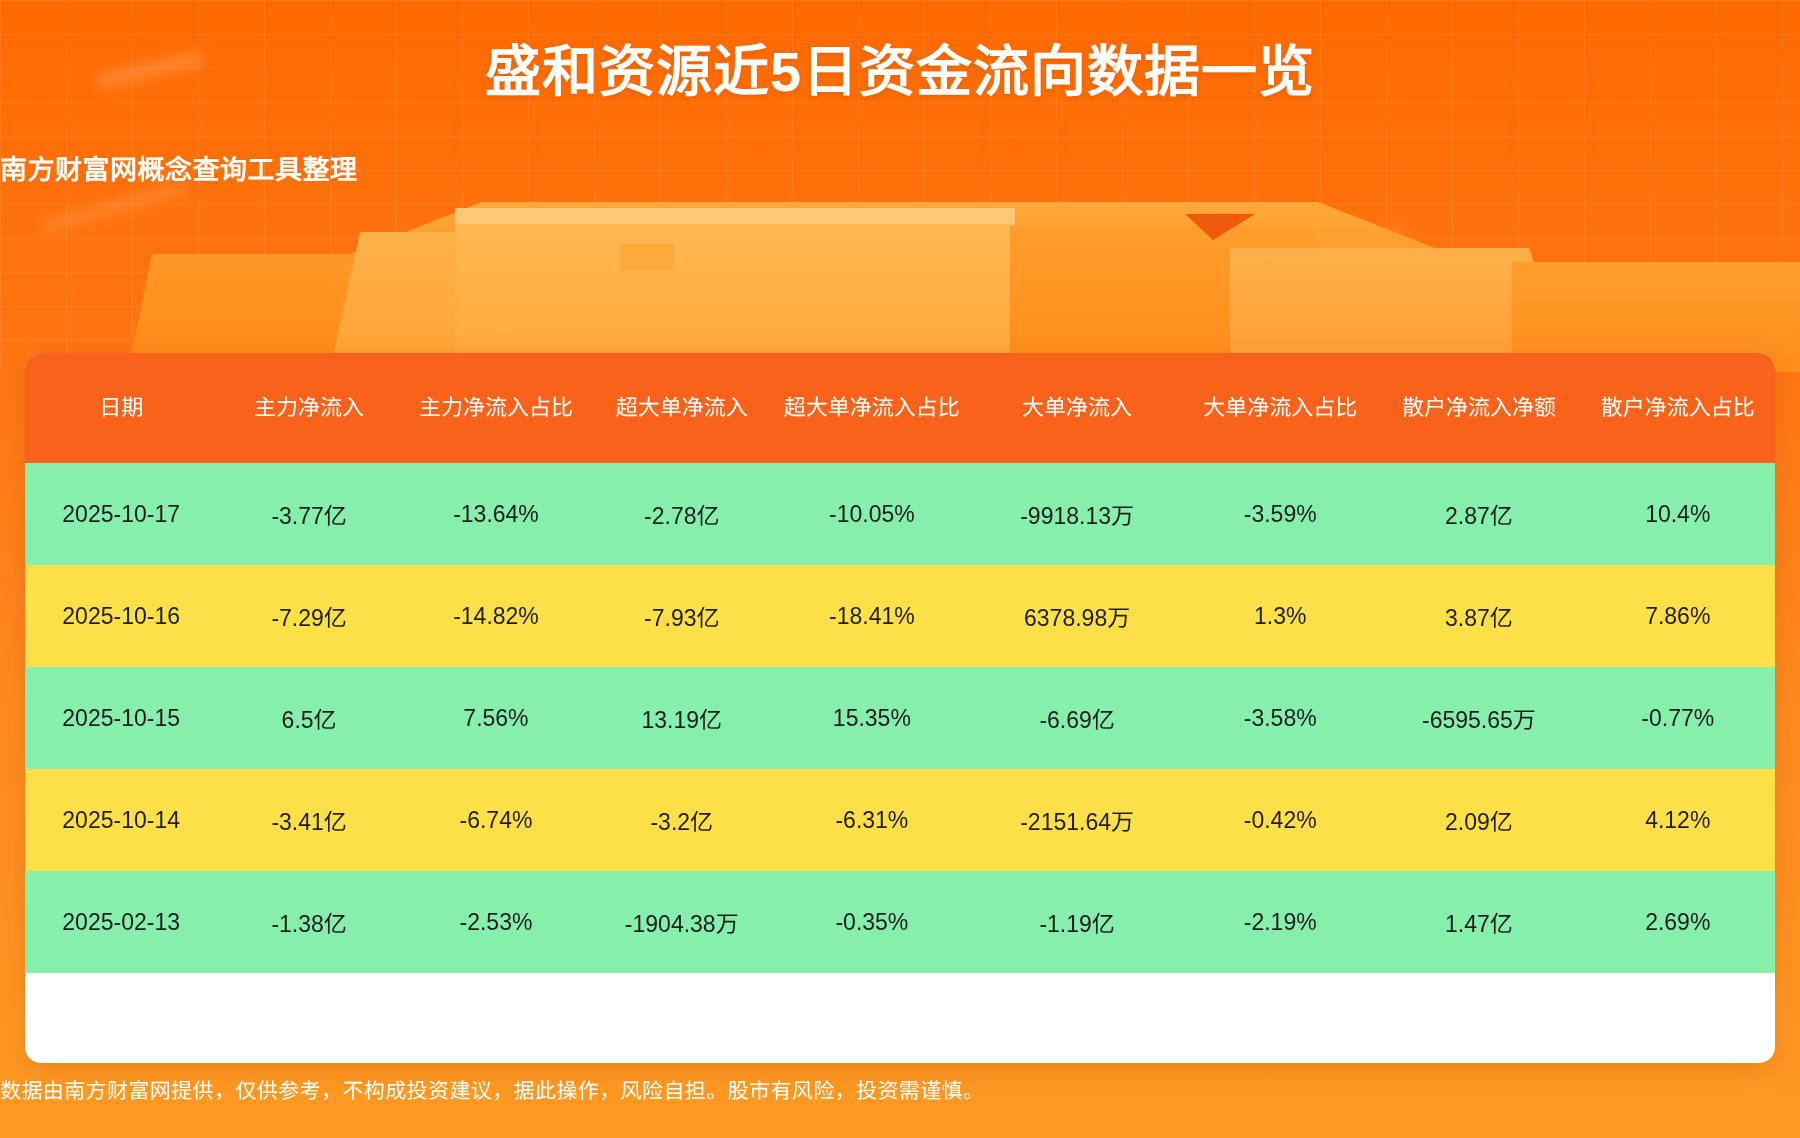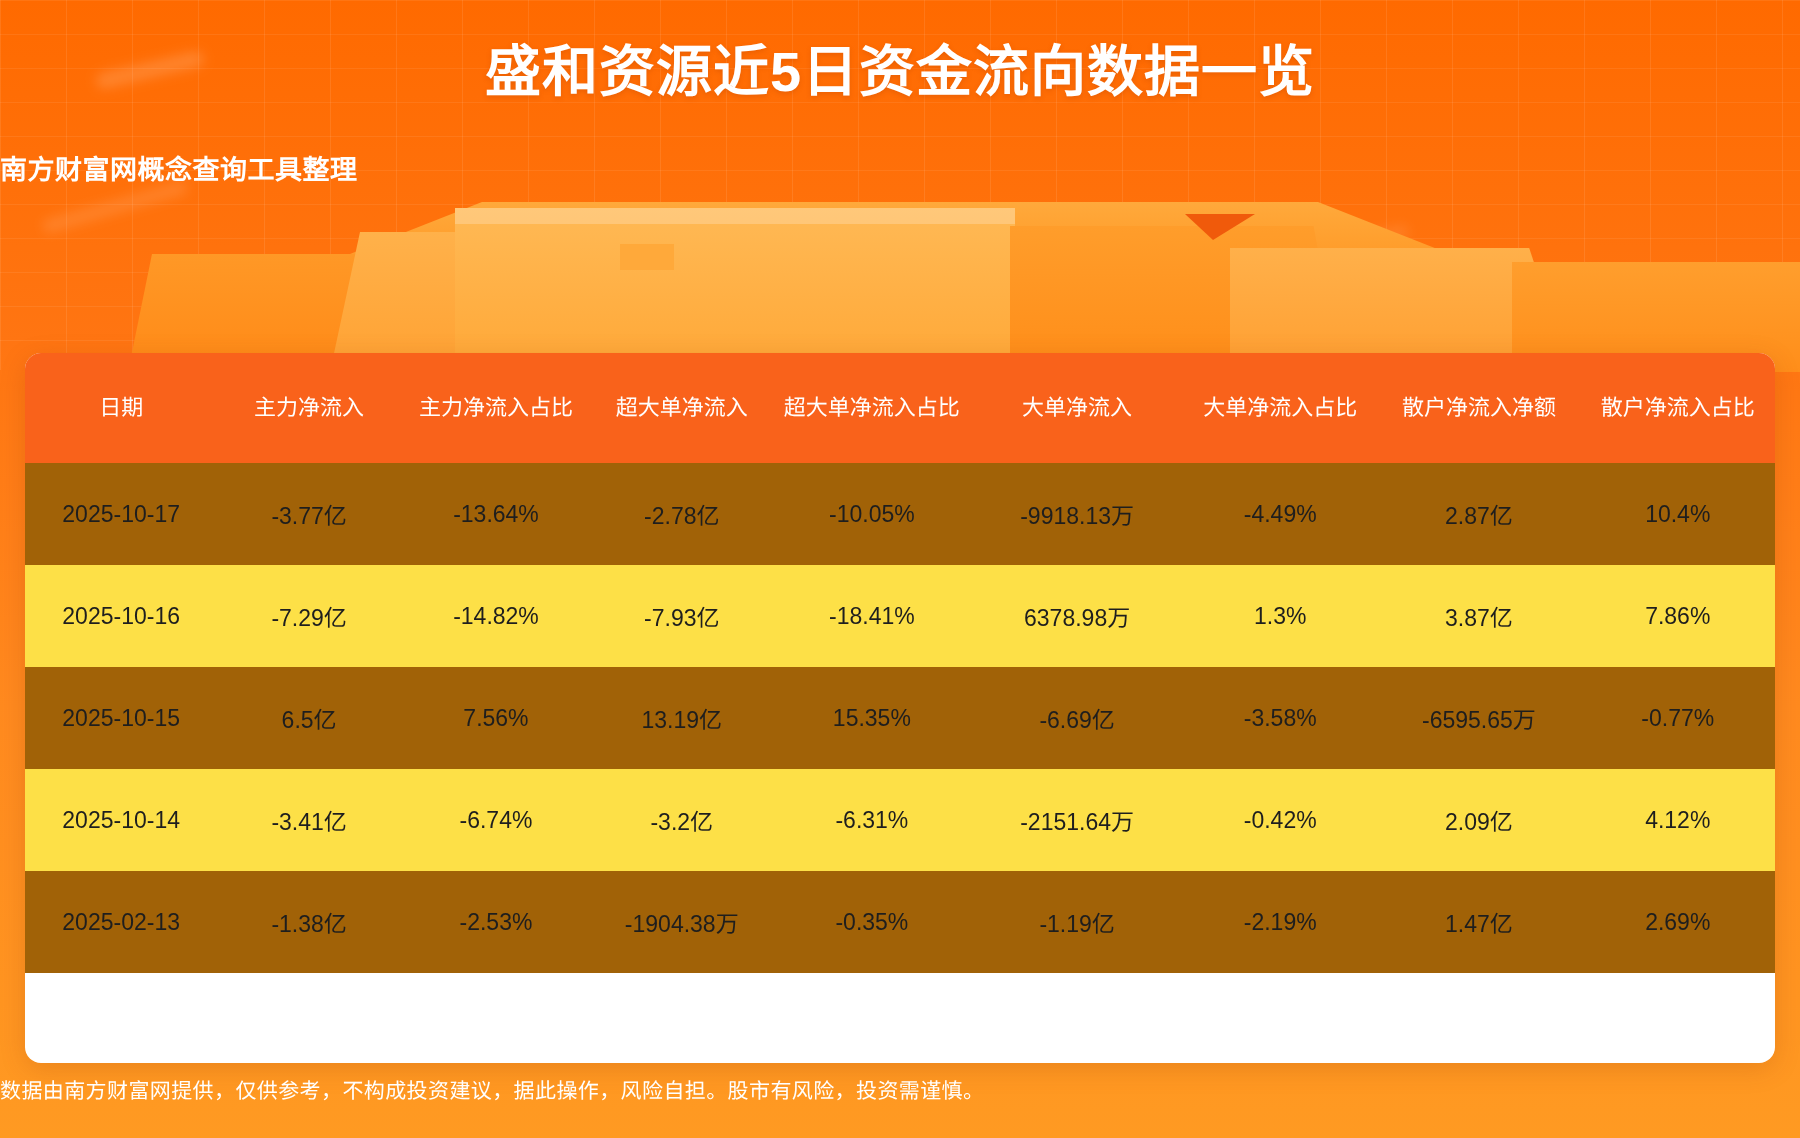--- a/index.html
+++ b/index.html
@@ -204,21 +204,21 @@
 
   tbody td {
     font-size: 23px;
     color: #1E1E1E;
     height: 102px;
     text-align: center;
     vertical-align: middle;
     padding: 4px;
     background: transparent;
   }
-  tbody tr.odd  { background: #a16207; border-radius: 25px; }
+  tbody tr.odd  { background: #86efac; border-radius: 25px; }
   tbody tr.even { background: #fde047; }
 
   
   col.c0 { width: 178px; }
   col.c1 { width: 170px; }
   col.c2 { width: 176px; }
   col.c3 { width: 168px; }
   col.c4 { width: 184px; }
   col.c5 { width: 196px; }
   col.c6 { width: 180px; }
@@ -298,21 +298,21 @@
         </tr>
       </thead>
       <tbody>
         <tr class="odd">
           <td>2025-10-17</td>
           <td>-3.77亿</td>
           <td>-13.64%</td>
           <td>-2.78亿</td>
           <td>-10.05%</td>
           <td>-9918.13万</td>
-          <td>-4.49%</td>
+          <td>-3.59%</td>
           <td>2.87亿</td>
           <td>10.4%</td>
         </tr>
         <tr class="even">
           <td>2025-10-16</td>
           <td>-7.29亿</td>
           <td>-14.82%</td>
           <td>-7.93亿</td>
           <td>-18.41%</td>
           <td>6378.98万</td>

